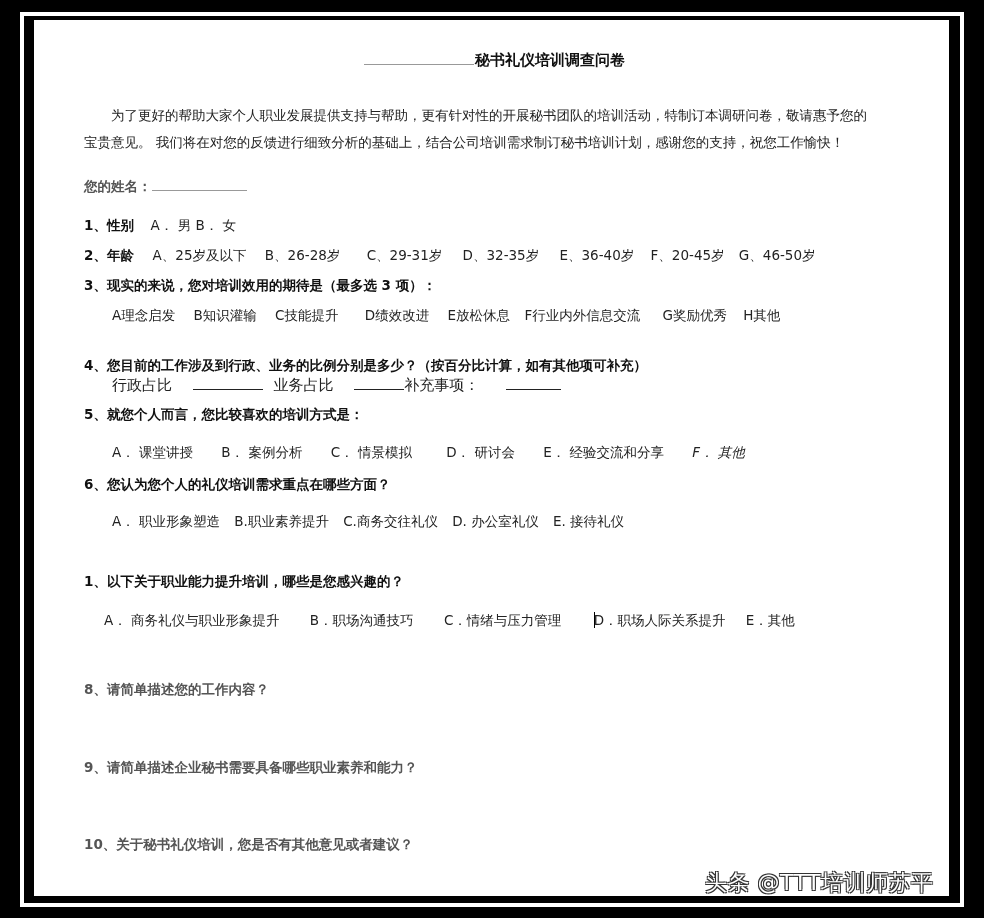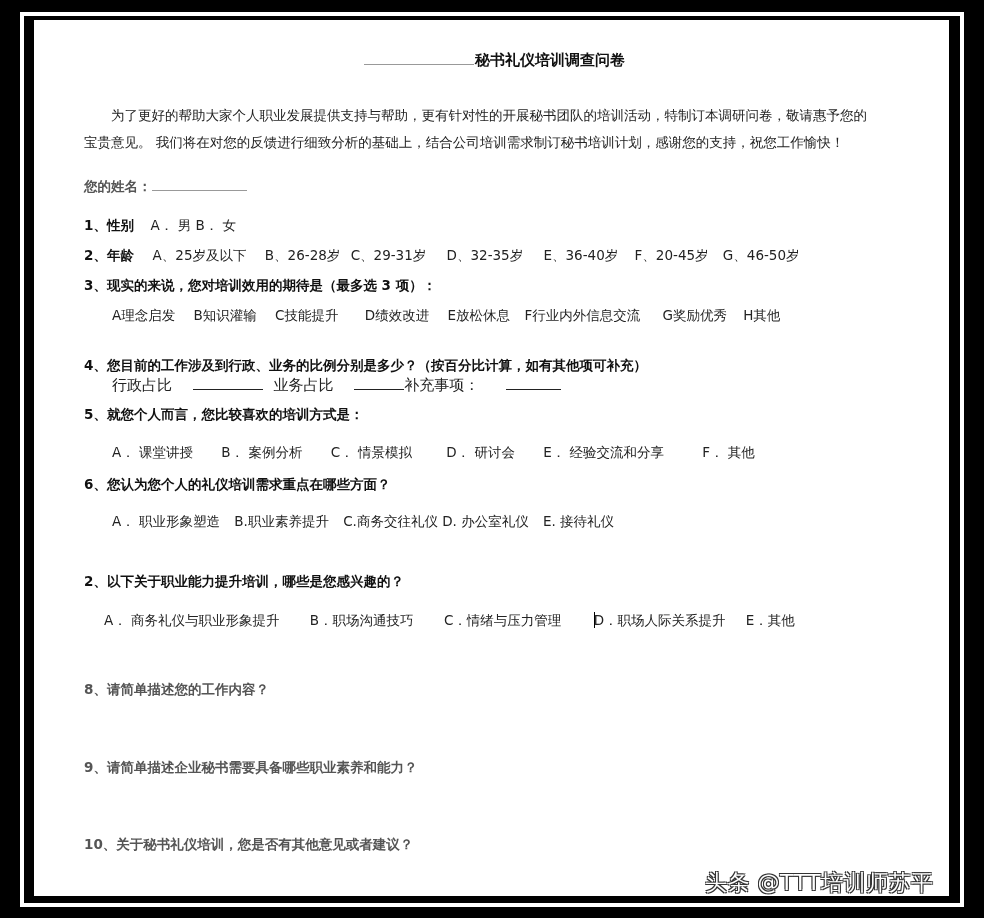--- a/index.html
+++ b/index.html
@@ -62,21 +62,21 @@
       <span class="opt" style="margin-left:12px;">A． 男</span>
       <span class="opt" style="">B． 女</span>
     </span>
   </div>
 
   <div class="abs q" style="top:227px;">
     <span>2、年龄</span>
     <span class="q-inline-opts opts">
       <span class="opt" style="margin-left:14px;">A、25岁及以下</span>
       <span class="opt" style="margin-left:14px;">B、26-28岁</span>
-      <span class="opt" style="margin-left:6px;">C、29-31岁</span>
+      <span class="opt" style="margin-left:22px;">C、29-31岁</span>
       <span class="opt" style="margin-left:16px;">D、32-35岁</span>
       <span class="opt" style="margin-left:16px;">E、36-40岁</span>
       <span class="opt" style="margin-left:12px;">F、20-45岁</span>
       <span class="opt" style="margin-left:10px;">G、46-50岁</span>
     </span>
   </div>
 
   <div class="abs q" style="top:257px;">3、现实的来说，您对培训效用的期待是（最多选 3 项）：</div>
   <div class="abs opts" style="left:78px; top:287px;">
     <span class="opt">A理念启发</span>
@@ -98,33 +98,33 @@
     <span class="fill-blank" style="width:55px; margin-left:22px;"></span>
   </div>
 
   <div class="abs q" style="top:386px;">5、就您个人而言，您比较喜欢的培训方式是：</div>
   <div class="abs opts" style="left:78px; top:424px;">
     <span class="opt">A． 课堂讲授</span>
     <span class="opt" style="margin-left:24px;">B． 案例分析</span>
     <span class="opt" style="margin-left:24px;">C． 情景模拟</span>
     <span class="opt" style="margin-left:30px;">D． 研讨会</span>
     <span class="opt" style="margin-left:24px;">E． 经验交流和分享</span>
-    <span class="opt" style="margin-left:34px;">F． 其他</span>
+    <span class="opt" style="margin-left:24px;font-style:italic;">F． 其他</span>
   </div>
 
   <div class="abs q" style="top:456px;">6、您认为您个人的礼仪培训需求重点在哪些方面？</div>
   <div class="abs opts" style="left:78px; top:493px;">
     <span class="opt">A． 职业形象塑造</span>
     <span class="opt" style="margin-left:10px;">B.职业素养提升</span>
     <span class="opt" style="margin-left:10px;">C.商务交往礼仪</span>
-    <span class="opt" style="">D. 办公室礼仪</span>
+    <span class="opt" style="margin-left:10px;">D. 办公室礼仪</span>
     <span class="opt" style="margin-left:10px;">E. 接待礼仪</span>
   </div>
 
-  <div class="abs q" style="top:553px;">2、以下关于职业能力提升培训，哪些是您感兴趣的？</div>
+  <div class="abs q" style="top:553px;">1、以下关于职业能力提升培训，哪些是您感兴趣的？</div>
   <div class="abs opts" style="left:70px; top:592px;">
     <span class="opt">A． 商务礼仪与职业形象提升</span>
     <span class="opt" style="margin-left:26px;">B．职场沟通技巧</span>
     <span class="opt" style="margin-left:26px;">C．情绪与压力管理</span>
     <span class="caret" style="margin-left:28px;"></span><span class="opt">D．职场人际关系提升</span>
     <span class="opt" style="margin-left:16px;">E．其他</span>
   </div>
 
   <div class="abs q gray" style="top:661px;">8、请简单描述您的工作内容？</div>
   <div class="abs q gray" style="top:739px;">9、请简单描述企业秘书需要具备哪些职业素养和能力？</div>

